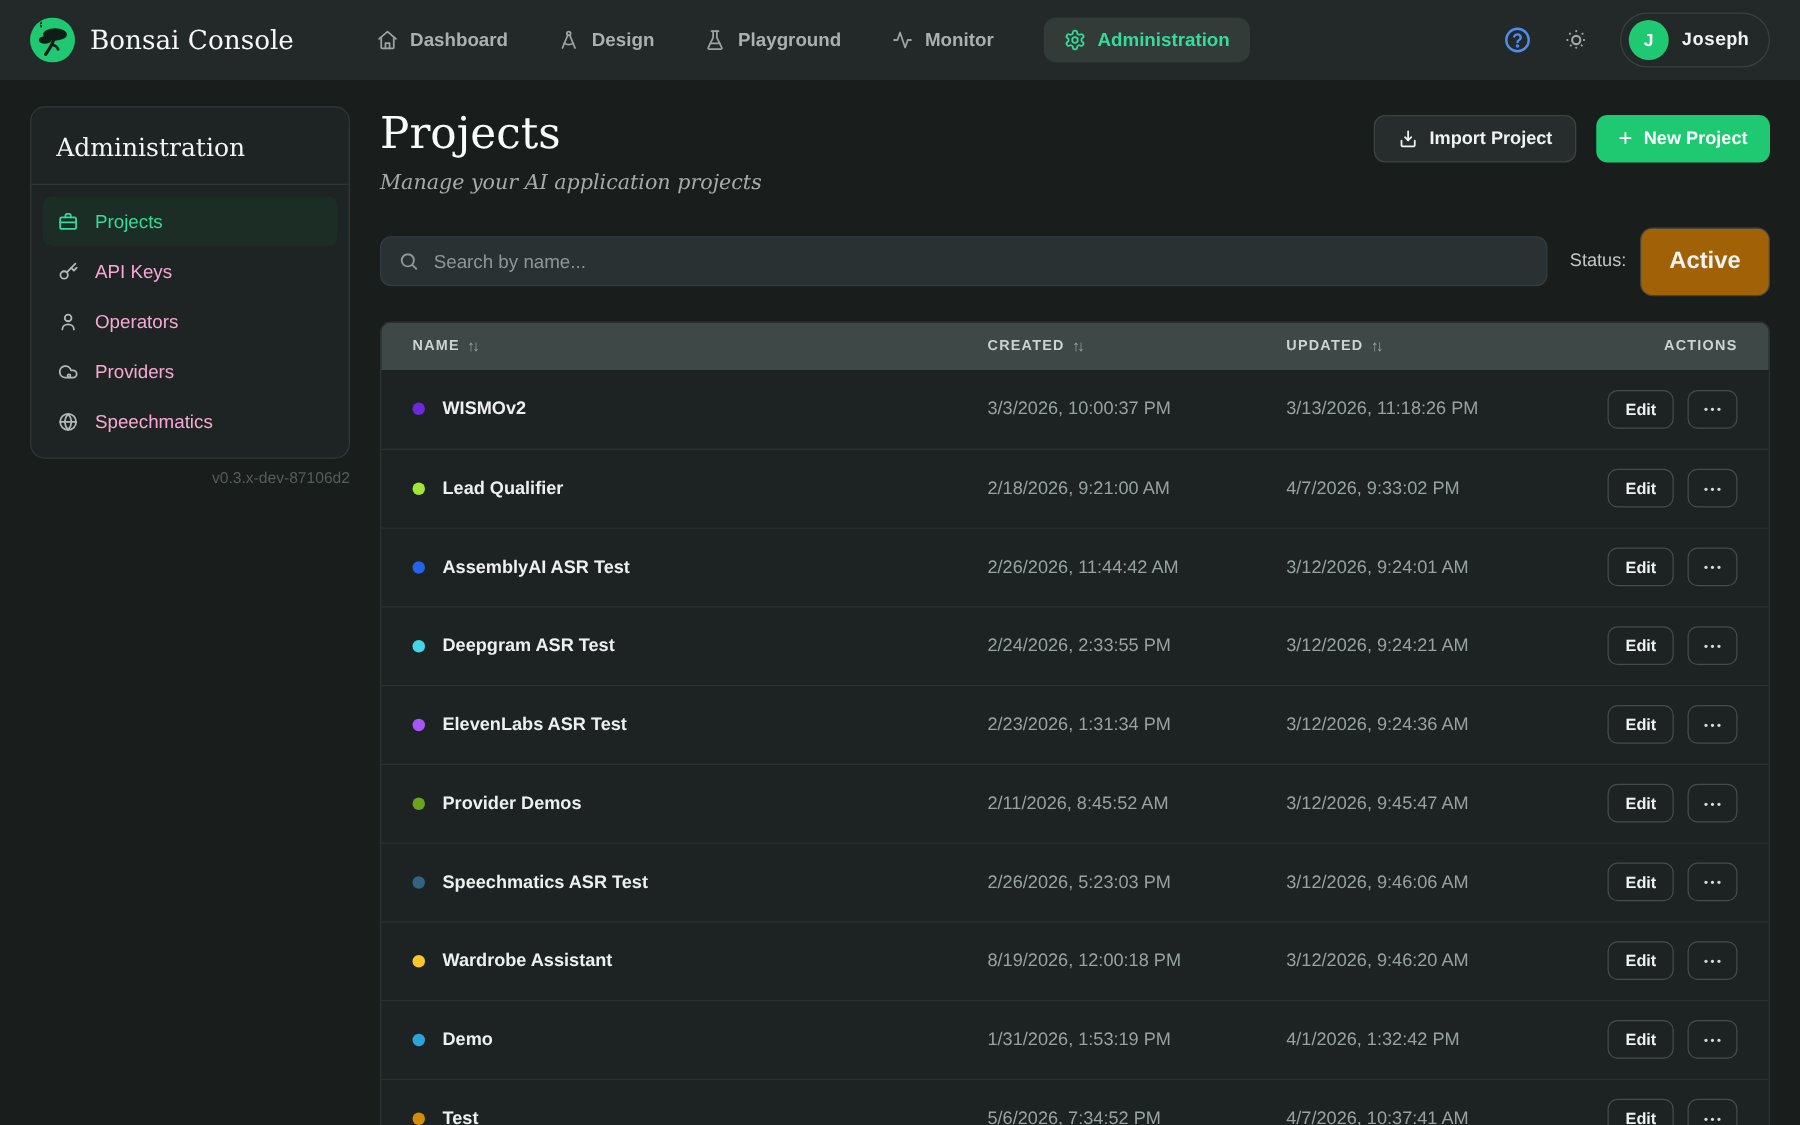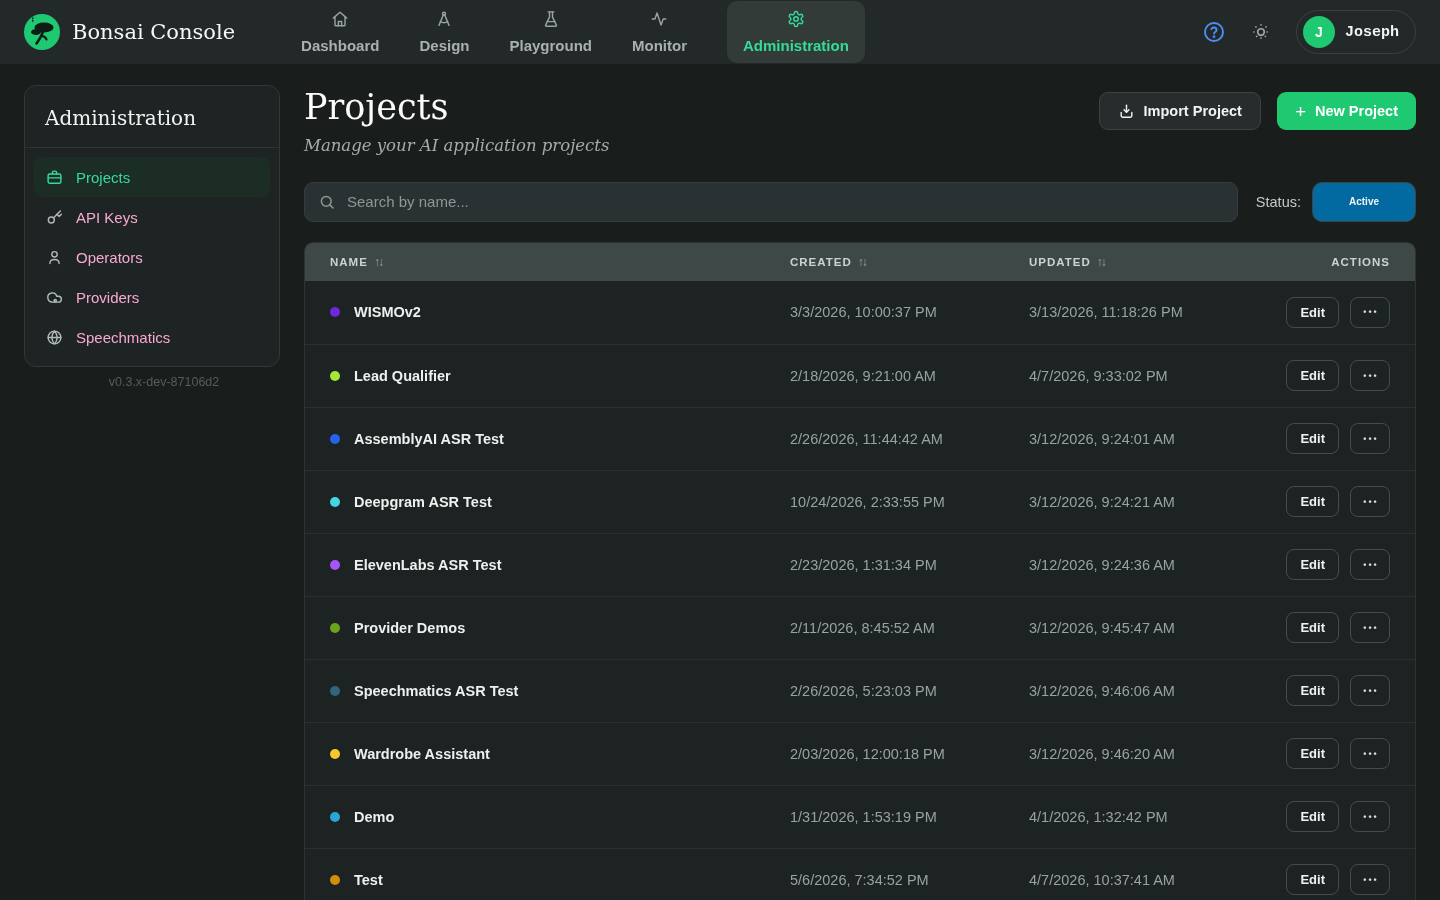--- a/index.html
+++ b/index.html
@@ -12,58 +12,58 @@
   *{margin:0;padding:0;box-sizing:border-box;}
   html,body{width:1440px;height:900px;overflow:hidden;}
   body{background:var(--page-bg);font-family:"Liberation Sans",sans-serif;color:var(--txt);position:relative;}
   svg{display:block;}
 
   
   .topnav{height:64px;background:var(--nav-bg);display:flex;align-items:center;padding:0 24px;position:relative;z-index:2;justify-content:center;}
   .brand{display:flex;align-items:center;gap:12px;}
   .brand-name{font-family:"DejaVu Serif",serif;font-size:21px;color:#f5f7f6;}
   .nav-items{display:flex;align-items:center;gap:40px;margin-left:66px;}
-  .nav-item{display:flex;align-items:center;gap:9px;color:var(--txt-dim);font-size:15px;font-weight:700;cursor:pointer;flex-direction:column;}
+  .nav-item{display:flex;align-items:center;gap:9px;color:var(--txt-dim);font-size:15px;font-weight:700;cursor:pointer;}
   .nav-item .ic{color:#9aa3a0;}
   .nav-item.active{background:#323b38;color:var(--accent-text);padding:9px 16px;border-radius:10px;}
   .nav-item.active .ic{color:var(--accent-text);}
   .topnav-right{margin-left:auto;display:flex;align-items:center;gap:24px;}
   .icon-btn{cursor:pointer;display:flex;align-items:center;justify-content:center;}
   .user-pill{display:flex;align-items:center;gap:10px;border:1px solid #39413f;border-radius:999px;padding:5px 16px 5px 6px;cursor:pointer;}
   .avatar{width:32px;height:32px;border-radius:50%;background:var(--accent);color:#fff;display:flex;align-items:center;justify-content:center;font-size:14px;font-weight:700;}
   .user-name{font-size:15px;font-weight:700;color:#f0f3f2;font-family:Liberation Mono, monospace;}
 
   
   .sidebar{position:absolute;left:24px;top:85px;width:256px;background:var(--panel-bg);border:1px solid var(--panel-border);border-radius:12px;}
   .sidebar-title{font-family:"DejaVu Serif",serif;font-size:20px;color:#f2f4f3;padding:20px 20px 17px;border-bottom:1px solid #2e3534;}
   .sidebar-list{padding:9px;}
   .side-item{display:flex;align-items:center;gap:13px;height:40px;padding:0 12px;border-radius:8px;font-size:15px;color:#f9a8d4;cursor:pointer;}
   .side-item .ic{color:#b2bab7;}
   .side-item.active{background:#1b2d25;color:var(--accent-text);}
   .side-item.active .ic{color:var(--accent-text);}
-  .version{position:absolute;left:36px;top:375px;width:256px;text-align:center;font-size:12.5px;color:#535d5b;}
+  .version{position:absolute;left:24px;top:375px;width:256px;text-align:right;font-size:12.5px;color:#535d5b;}
 
   
   .main{position:absolute;left:304px;top:64px;right:24px;}
   .page-head{display:flex;justify-content:space-between;align-items:flex-start;margin-top:24px;}
   .page-title{font-family:"DejaVu Serif",serif;font-size:35px;color:#fafbfb;line-height:1.1;}
   .page-subtitle{font-family:"DejaVu Serif",serif;font-style:italic;font-size:16.5px;color:#a4acaa;margin-top:9px;}
   .head-actions{display:flex;gap:16px;margin-top:4px;align-items:flex-end;}
   .btn{display:flex;align-items:center;gap:9px;height:38px;padding:0 18px;border-radius:9px;font-size:14.5px;font-weight:700;cursor:pointer;white-space:nowrap;}
   .btn-secondary{background:#272d2c;border:1px solid #3c4442;color:#f0f3f2;}
   .btn-primary{background:var(--accent);color:#fff;border:none;}
   .btn-primary .plus{font-size:19px;font-weight:400;line-height:1;}
 
   .filter-row{display:flex;align-items:center;margin-top:27px;}
   .search-box{flex:1;display:flex;align-items:center;gap:11px;height:40px;background:var(--input-bg);border:1px solid #343c3e;border-radius:9px;padding:0 13px;}
   .search-box input{flex:1;background:transparent;border:none;outline:none;color:#e7ebea;font-size:15px;font-family:"Liberation Sans",sans-serif;}
   .search-box input::placeholder{color:#8d9795;}
   .status-group{display:flex;align-items:center;gap:11px;margin-left:18px;}
   .status-label{font-size:14.5px;color:#c3c9c7;}
-  .status-select{width:104px;height:40px;border:1px solid #3d4543;border-radius:10px;background:#0369a1;display:flex;align-items:center;justify-content:center;font-size:10px;font-weight:700;color:#f0f3f2;cursor:pointer;}
+  .status-select{width:104px;height:55px;border:1px solid #3d4543;border-radius:10px;background:#a16207;display:flex;align-items:center;justify-content:center;font-size:19px;font-weight:700;color:#f0f3f2;cursor:pointer;}
 
   
   .table{margin-top:20px;background:var(--row-bg);border:1px solid #2c3332;border-bottom:none;border-radius:9px 9px 0 0;overflow:hidden;}
   .thead{display:grid;grid-template-columns:460px 239px 1fr 140px;align-items:center;height:38px;background:var(--head-bg);padding:0 25px;}
   .th{display:flex;align-items:center;gap:6px;font-size:11.5px;font-weight:700;letter-spacing:1px;text-transform:uppercase;color:#ccd3d1;}
   .th .sort{font-size:12px;color:#9aa5a2;cursor:pointer;letter-spacing:-2px;}
   .th.right{justify-content:flex-end;}
   .trow{display:grid;grid-template-columns:460px 239px 1fr 140px;align-items:center;height:63px;padding:0 25px;border-top:1px solid var(--row-border);}
   .trow:first-of-type{border-top:none;}
   .name-cell{display:flex;align-items:center;gap:14px;font-size:14.5px;font-weight:700;color:#edf0ef;}
@@ -314,21 +314,21 @@
       <button class="row-btn">Edit</button>
       <button class="row-btn more-btn">•••</button>
     </div>
   </div>
 
   <div class="trow">
     <div class="name-cell">
       <span class="dot" style="background: rgb(67, 214, 228);"></span>
       <span>Deepgram ASR Test</span>
     </div>
-    <div class="date-cell">10/24/2026, 2:33:55 PM</div>
+    <div class="date-cell">2/24/2026, 2:33:55 PM</div>
     <div class="date-cell">3/12/2026, 9:24:21 AM</div>
     <div class="actions-cell">
       <button class="row-btn">Edit</button>
       <button class="row-btn more-btn">•••</button>
     </div>
   </div>
 
   <div class="trow">
     <div class="name-cell">
       <span class="dot" style="background: rgb(168, 85, 247);"></span>
@@ -366,21 +366,21 @@
       <button class="row-btn">Edit</button>
       <button class="row-btn more-btn">•••</button>
     </div>
   </div>
 
   <div class="trow">
     <div class="name-cell">
       <span class="dot" style="background: rgb(251, 198, 45);"></span>
       <span>Wardrobe Assistant</span>
     </div>
-    <div class="date-cell">2/03/2026, 12:00:18 PM</div>
+    <div class="date-cell">8/19/2026, 12:00:18 PM</div>
     <div class="date-cell">3/12/2026, 9:46:20 AM</div>
     <div class="actions-cell">
       <button class="row-btn">Edit</button>
       <button class="row-btn more-btn">•••</button>
     </div>
   </div>
 
   <div class="trow">
     <div class="name-cell">
       <span class="dot" style="background: rgb(45, 164, 216);"></span>

